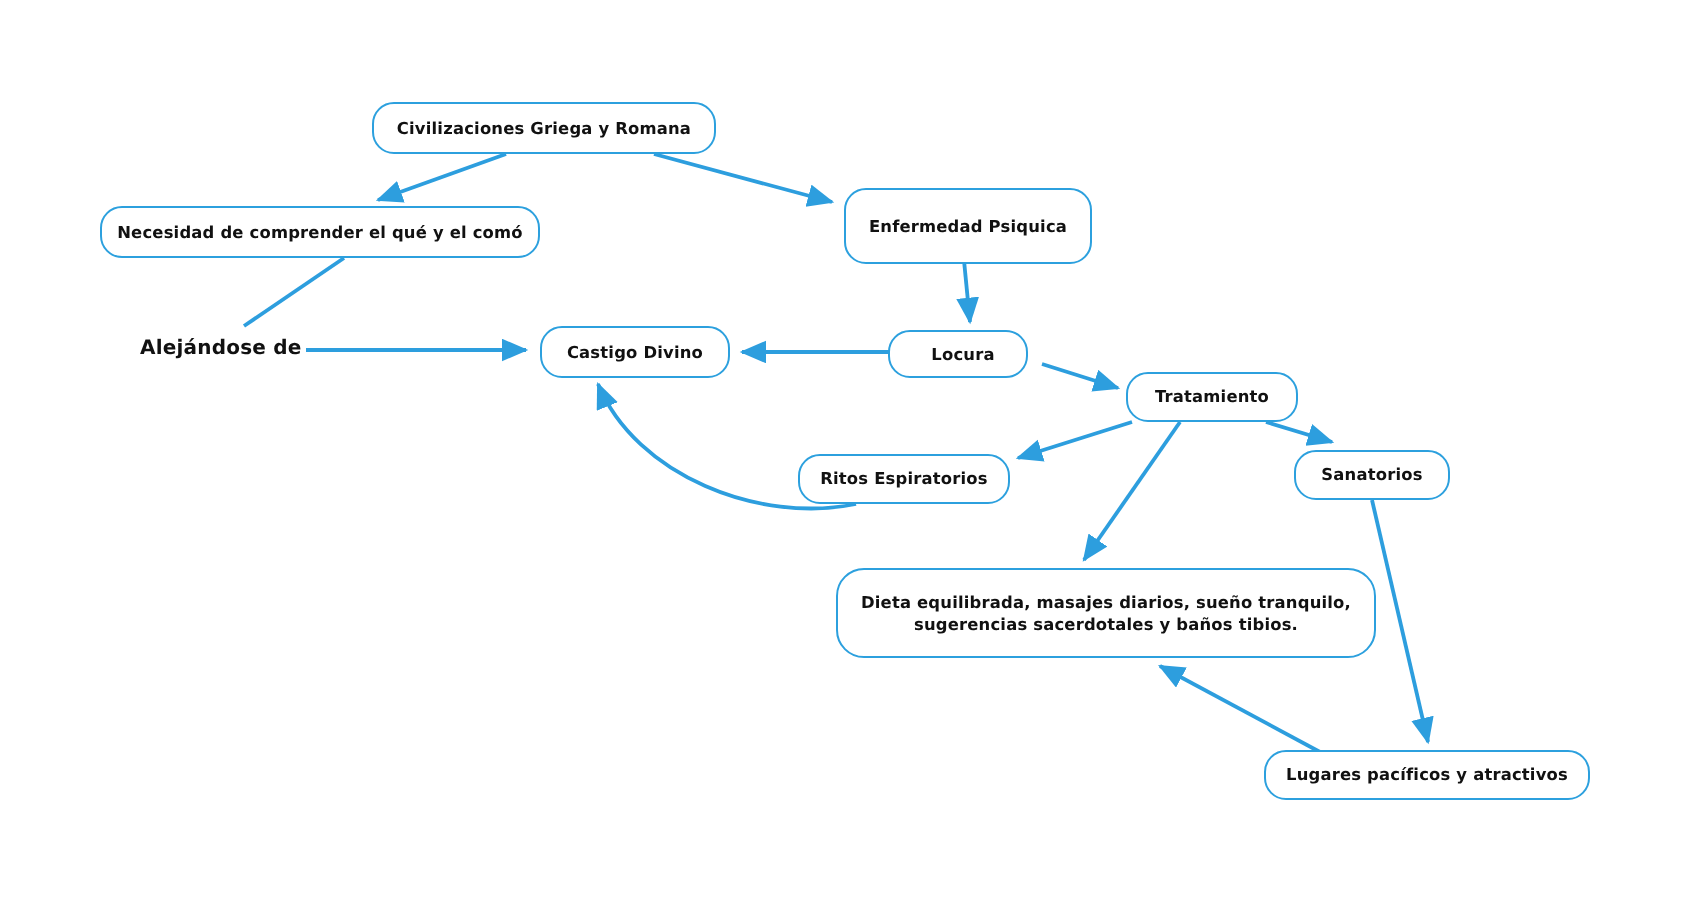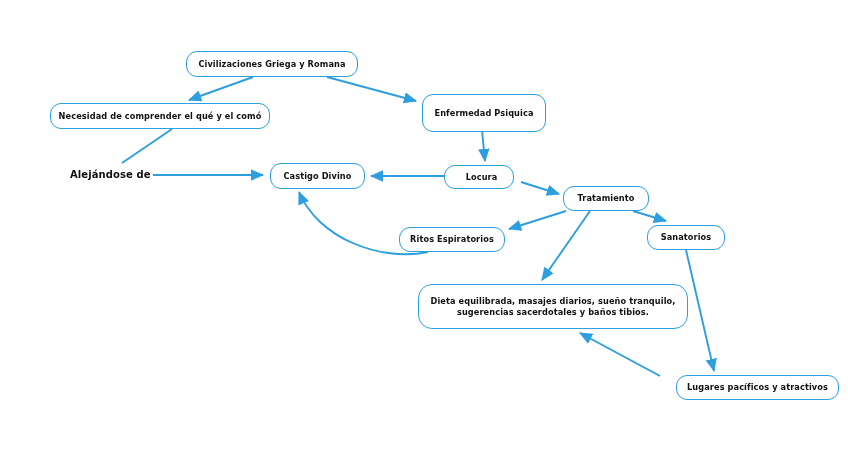--- a/index.html
+++ b/index.html
@@ -117,17 +117,17 @@
   </div>
 
   <div class="node" style="left:647px; top:225px; width:78px; height:25px;">
     <span>Sanatorios</span>
   </div>
 
   <div class="node multiline" style="left:418px; top:284px; width:270px; height:45px;">
     <span>Dieta equilibrada, masajes diarios, sueño tranquilo, sugerencias sacerdotales y baños tibios.</span>
   </div>
 
-  <div class="node" style="left:632px; top:375px; width:163px; height:25px;margin-left:44px;">
+  <div class="node" style="left:632px; top:375px; width:163px; height:25px;">
     <span>Lugares pacíficos y atractivos</span>
   </div>
 
 </div>
 
 </body></html>

